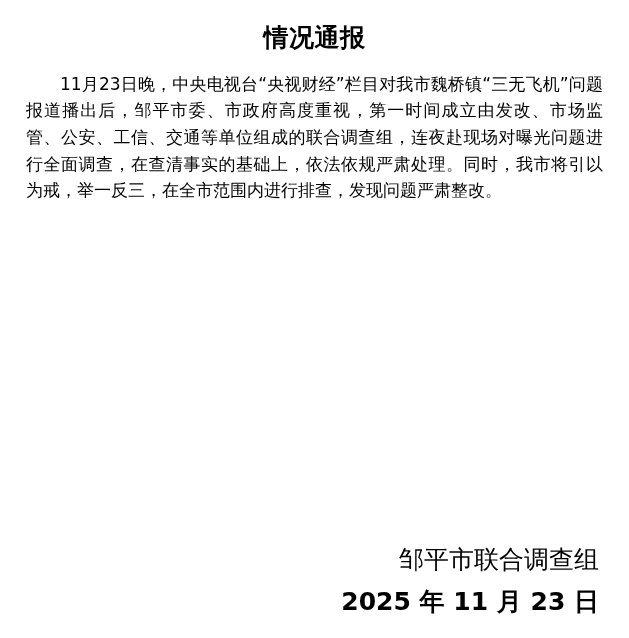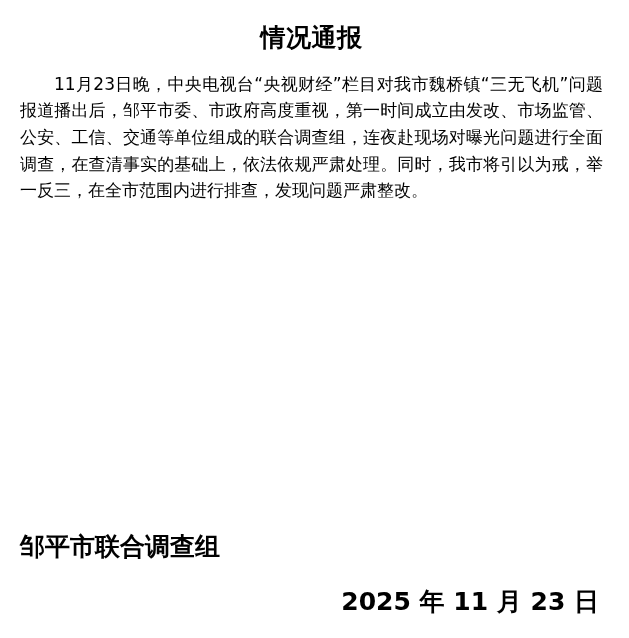--- a/index.html
+++ b/index.html
@@ -11,21 +11,21 @@
     height: 638px;
     background: #ffffff;
     font-family: "DejaVu Sans", "Liberation Sans", sans-serif;
     color: #000000;
     overflow: hidden;
   }
   .page {
     width: 629px;
     height: 638px;
     box-sizing: border-box;
-    padding: 22px 26px 18px 20px;
+    padding: 22px 26px 18px 26px;
     display: flex;
     flex-direction: column;
   }
   .doc-title {
     text-align: center;
     font-size: 25px;
     font-weight: bold;
     line-height: 1.3;
     letter-spacing: 0.5px;
     margin-bottom: 16px;
@@ -37,32 +37,33 @@
     text-justify: inter-ideograph;
     text-indent: 2em;
     letter-spacing: 0px;
     word-break: break-all;
   }
   .spacer {
     flex: 1 1 auto;
     min-height: 24px;
   }
   .signature {
+    text-align: right;
     font-size: 25px;
-    font-weight: bold;
+    font-weight: normal;
     line-height: 1.5;
     padding-right: 4px;
   }
   .sig-date {
     text-align: right;
     font-size: 25px;
     font-weight: bold;
     line-height: 1.5;
     padding-right: 4px;
-    margin-top: 17px;
+    margin-top: 4px;
   }
 </style>
 </head>
 <body>
 
 <div class="page">
   <div class="doc-title">情况通报</div>
   <div class="doc-body">11月23日晚，中央电视台“央视财经”栏目对我市魏桥镇“三无飞机”问题报道播出后，邹平市委、市政府高度重视，第一时间成立由发改、市场监管、公安、工信、交通等单位组成的联合调查组，连夜赴现场对曝光问题进行全面调查，在查清事实的基础上，依法依规严肃处理。同时，我市将引以为戒，举一反三，在全市范围内进行排查，发现问题严肃整改。</div>
   <div class="spacer"></div>
   <div class="signature">邹平市联合调查组</div>

